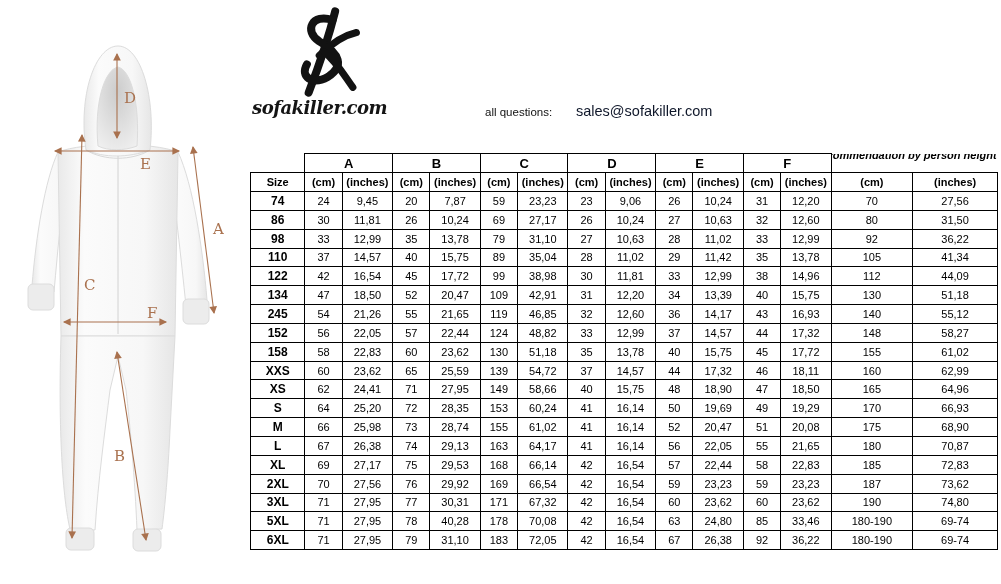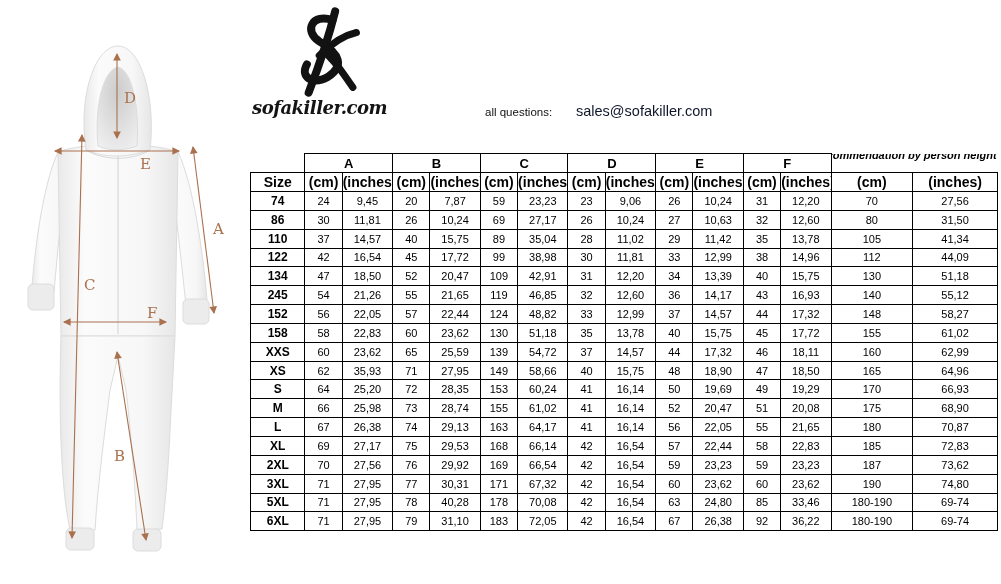--- a/index.html
+++ b/index.html
@@ -24,21 +24,21 @@
   
   table.size-table{position:absolute;left:250px;top:153px;width:748px;
     border-collapse:collapse;table-layout:fixed;font-size:11px;}
   .size-table th,.size-table td{border:1px solid #000;text-align:center;vertical-align:middle;
     padding:0;overflow:hidden;white-space:nowrap;}
   .size-table thead tr.grprow{height:19px;}
   .size-table thead tr.unitrow{height:19px;}
   .size-table tbody tr{height:18.85px;}
   th.grp{font-size:13px;font-weight:bold;}
   th.corner{border:none;background:transparent;}
-  th.sizeh,th.unit{font-weight:bold;font-size:14px;}
+  th.sizeh,th.unit{font-weight:bold;font-size:11px;}
   th.rec{border:none;position:relative;background:transparent;}
   .recwrap{position:absolute;left:-1px;right:-1px;top:-16px;height:35px;box-sizing:border-box;
     border:1px solid #000;background:#fff;display:flex;align-items:center;justify-content:center;
     text-align:center;font-style:italic;font-size:11px;line-height:1.3;padding:0 3px;z-index:2;}
   .size-table td.size-cell{font-weight:bold;font-size:12px;}
 </style>
 </head>
 <body>
 
 <div class="stage">
@@ -188,20 +188,37 @@
           <td>26</td>
           <td>10,24</td>
           <td>27</td>
           <td>10,63</td>
           <td>32</td>
           <td>12,60</td>
           <td>80</td>
           <td>31,50</td>
         </tr>
         <tr>
+          <td class="size-cell">98</td>
+          <td>33</td>
+          <td>12,99</td>
+          <td>35</td>
+          <td>13,78</td>
+          <td>79</td>
+          <td>31,10</td>
+          <td>27</td>
+          <td>10,63</td>
+          <td>28</td>
+          <td>11,02</td>
+          <td>33</td>
+          <td>12,99</td>
+          <td>92</td>
+          <td>36,22</td>
+        </tr>
+        <tr>
           <td class="size-cell">110</td>
           <td>37</td>
           <td>14,57</td>
           <td>40</td>
           <td>15,75</td>
           <td>89</td>
           <td>35,04</td>
           <td>28</td>
           <td>11,02</td>
           <td>29</td>
@@ -309,21 +326,21 @@
           <td>44</td>
           <td>17,32</td>
           <td>46</td>
           <td>18,11</td>
           <td>160</td>
           <td>62,99</td>
         </tr>
         <tr>
           <td class="size-cell">XS</td>
           <td>62</td>
-          <td>35,93</td>
+          <td>24,41</td>
           <td>71</td>
           <td>27,95</td>
           <td>149</td>
           <td>58,66</td>
           <td>40</td>
           <td>15,75</td>
           <td>48</td>
           <td>18,90</td>
           <td>47</td>
           <td>18,50</td>

